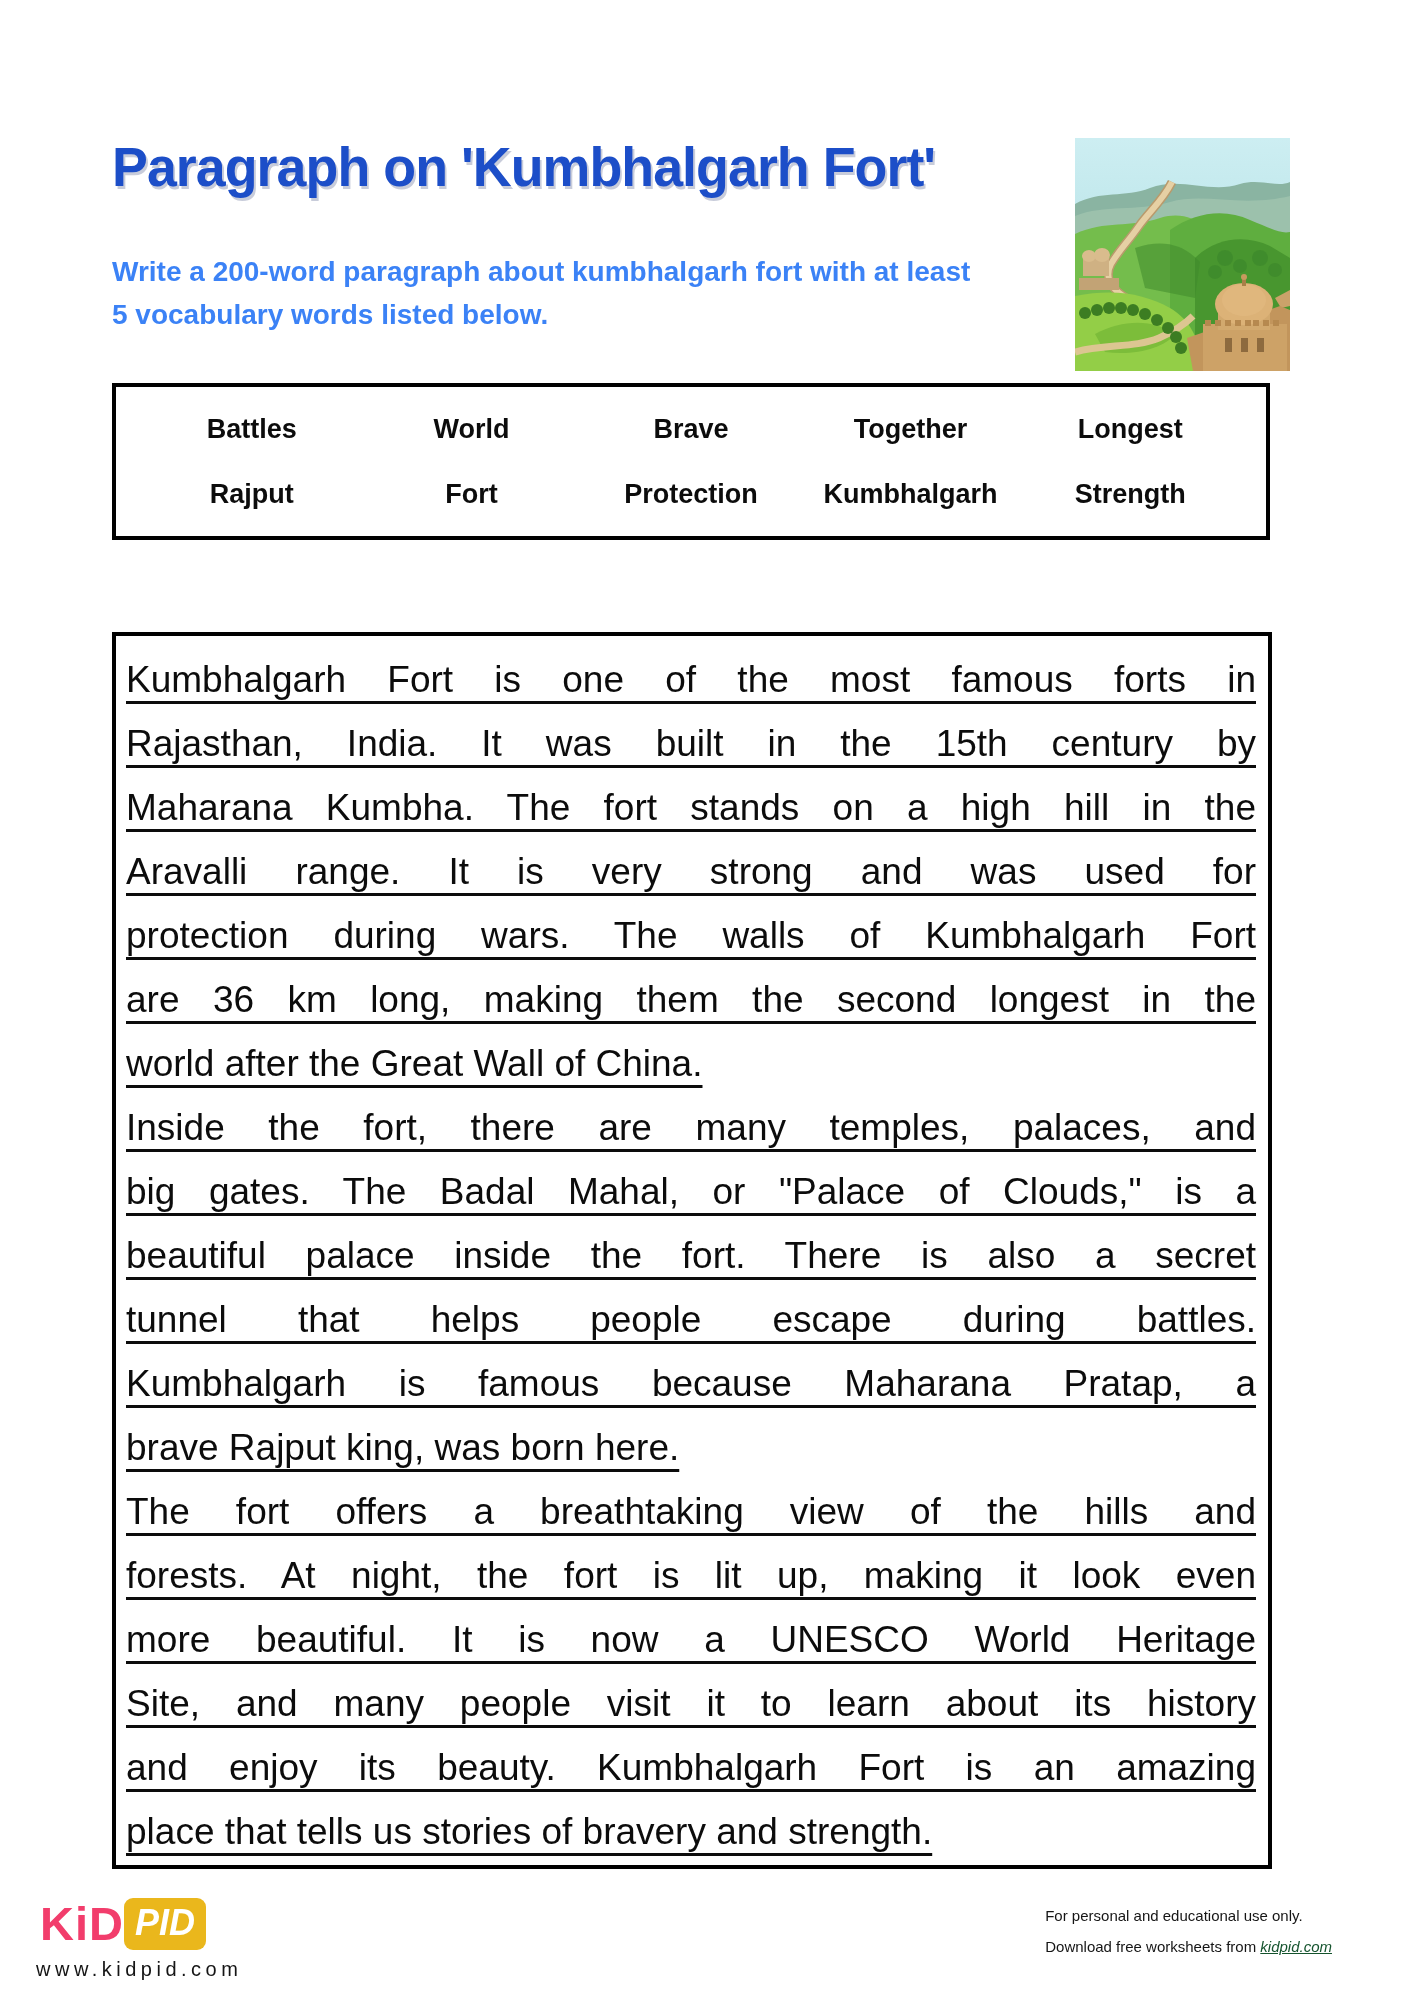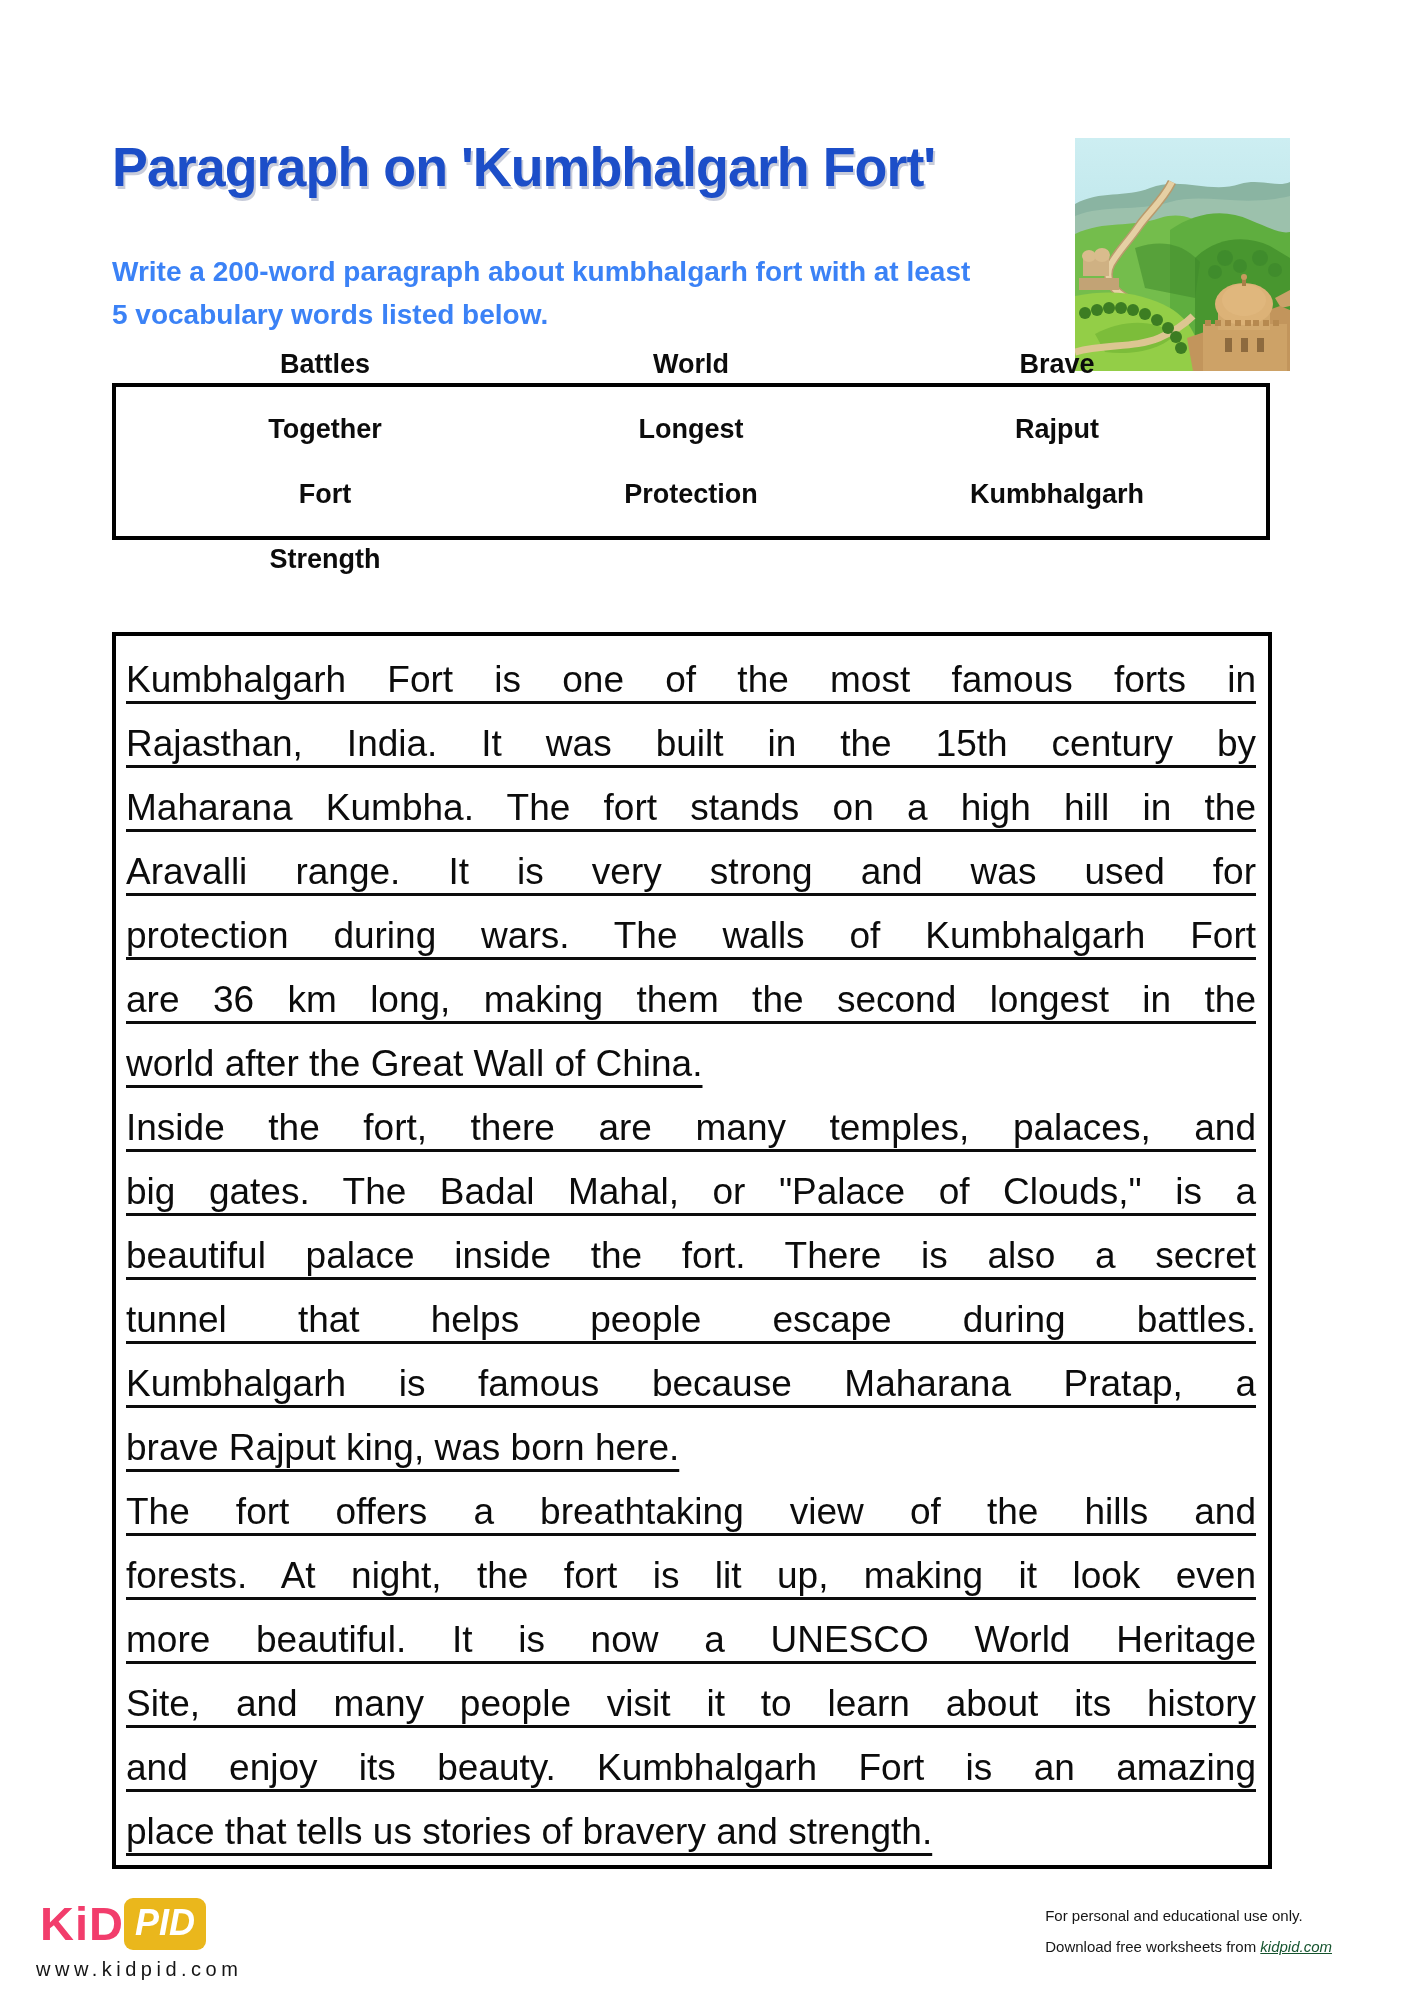--- a/index.html
+++ b/index.html
@@ -19,21 +19,21 @@
     font-size:28px; font-weight:700; color:#3b82f6; line-height:43px;
   }
   .fort {
     position:absolute; left:1075px; top:138px; width:215px; height:233px;
     overflow:hidden;
   }
   .fort svg { display:block; width:100%; height:100%; }
   .vocab {
     position:absolute; left:112px; top:383px; width:1158px; height:157px;
     border:4px solid #000; box-sizing:border-box;
-    display:grid; grid-template-columns:repeat(3,1fr);
+    display:grid; grid-template-columns:repeat(5,1fr);
     align-content:center; row-gap:34px; justify-items:center;
     font-size:27px; font-weight:700; color:#0c0c0c; padding:0 26px;
   }
   .essay {
     position:absolute; left:112px; top:608px; width:1160px; height:1237px;
     border:4px solid #000; box-sizing:border-box;
     padding:12px 12px 0 10px;
     margin-top:24px;
   }
   .essay-line {

